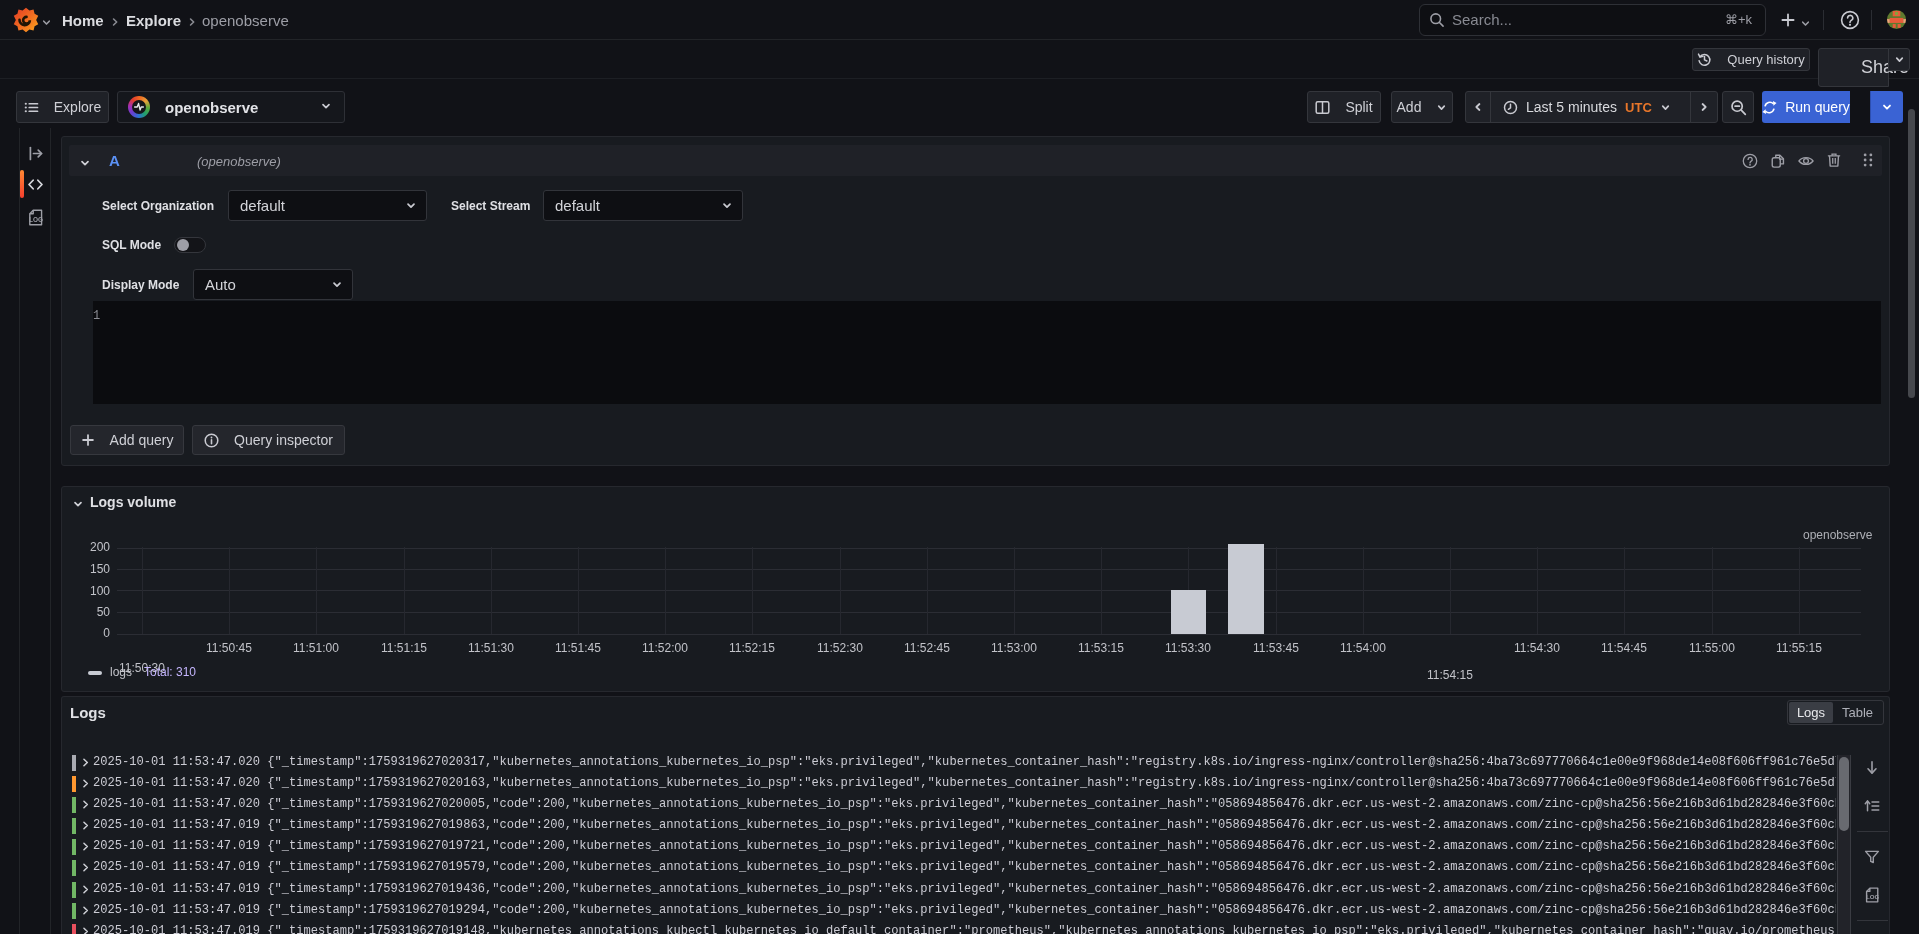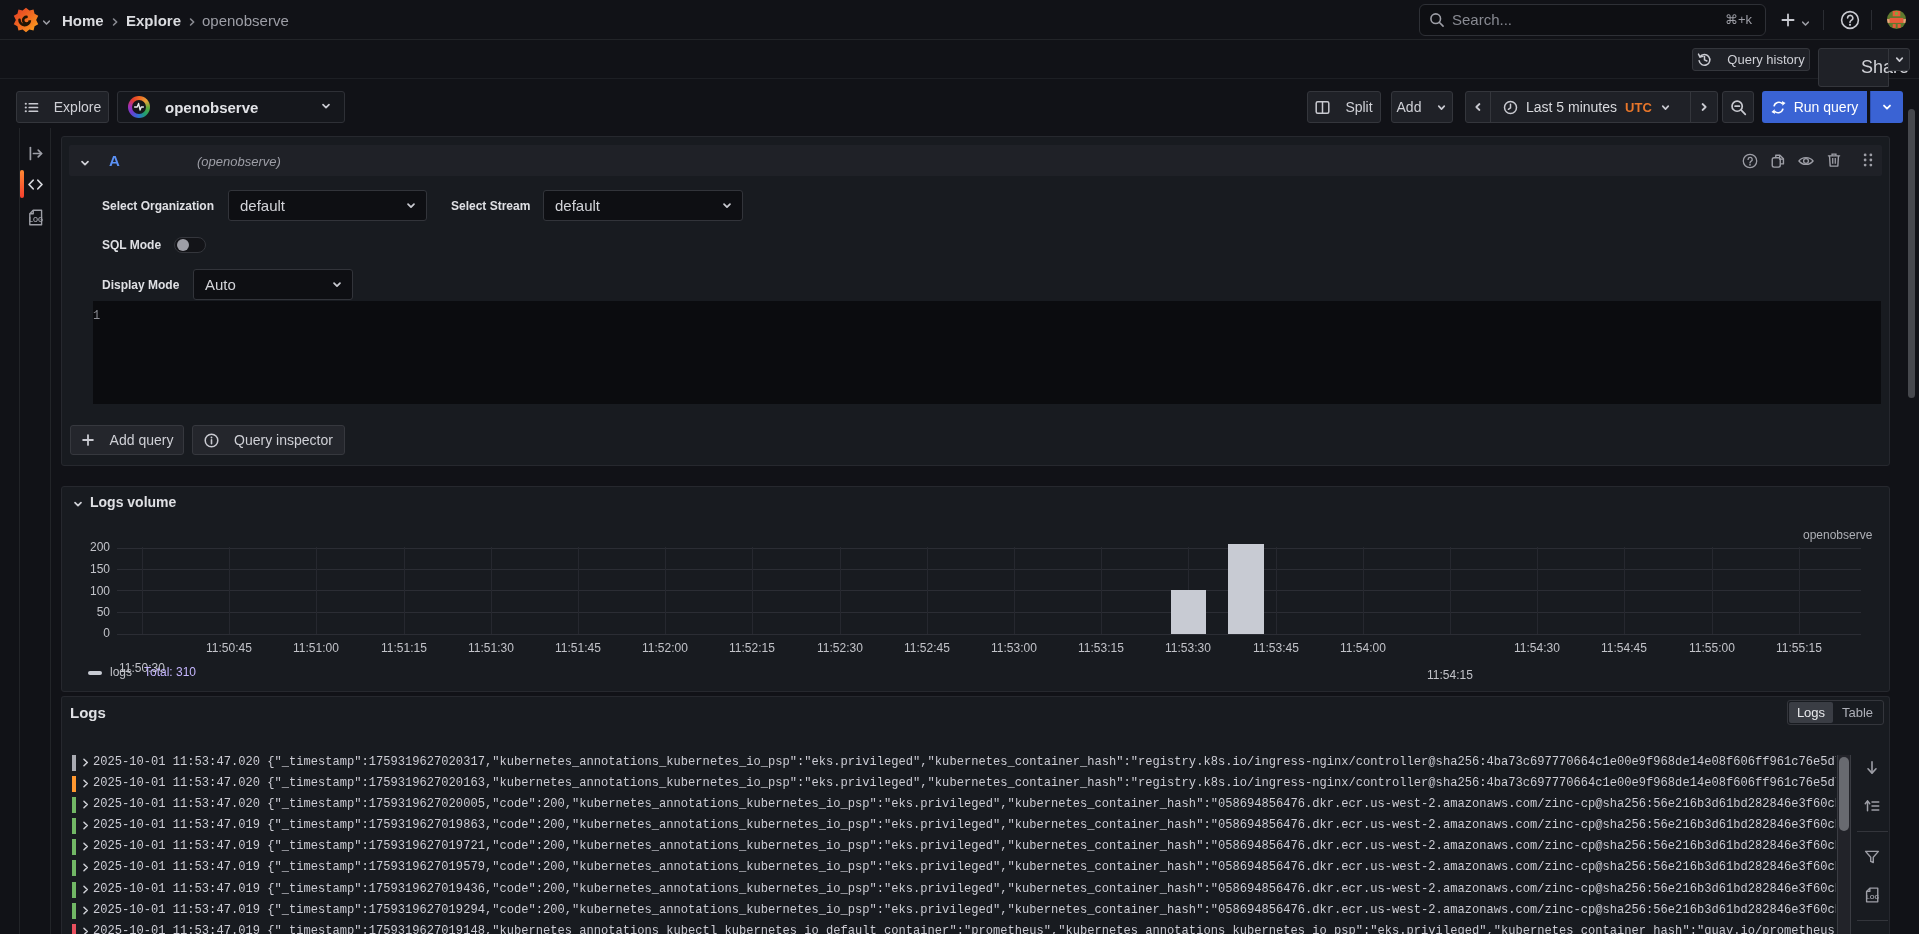--- a/index.html
+++ b/index.html
@@ -158,21 +158,21 @@
       <path d="M4.5600000000000005 3.0 L7.68 6.0 L4.5600000000000005 9.0" fill="none" stroke="#c9cad1" stroke-width="1.8" stroke-linecap="round" stroke-linejoin="round"></path>
     </svg>
   </div>
 <div class="btn" style="left:1722px;top:91px;width:32px;height:32px;">
     <svg width="17" height="17" viewBox="0 0 17 17" style="" xmlns="http://www.w3.org/2000/svg">
       <circle cx="7.14" cy="7.14" r="5.1" fill="none" stroke="#c9cad1" stroke-width="1.7"></circle>
       <line x1="5.1" y1="7.14" x2="9.350000000000001" y2="7.14" stroke="#c9cad1" stroke-width="1.7" stroke-linecap="round"></line>
       <line x1="11.22" y1="11.22" x2="15.3" y2="15.3" stroke="#c9cad1" stroke-width="1.7" stroke-linecap="round"></line>
     </svg>
   </div>
-<div class="abs" style="left:1762px;top:91px;width:105px;height:32px;background:#3a63d4;border-radius:3px 0 0 3px;display:flex;align-items:center;justify-content:center;gap:8px;color:#fff;font-size:14px;font-weight:500;">
+<div class="abs" style="left:1762px;top:91px;width:88px;height:32px;background:#3a63d4;border-radius:3px 0 0 3px;display:flex;align-items:center;justify-content:center;gap:8px;color:#fff;font-size:14px;font-weight:500;">
     <svg width="15" height="15" viewBox="0 0 15 15" style="" xmlns="http://www.w3.org/2000/svg">
       <path d="M 3.0 6.3 A 4.95 4.95 0 0 1 11.4 3.75" fill="none" stroke="#fff" stroke-width="1.6"></path>
       <path d="M 10.95 1.05 L 11.4 5.7 L 14.549999999999999 3.0 Z" fill="#fff"></path>
       <path d="M 12.0 8.7 A 4.95 4.95 0 0 1 3.5999999999999996 11.25" fill="none" stroke="#fff" stroke-width="1.6"></path>
       <path d="M 4.050000000000001 13.950000000000001 L 3.5999999999999996 9.3 L 0.44999999999999996 12.0 Z" fill="#fff"></path>
     </svg>
     <span>Run query</span>
   </div>
 <div class="abs" style="left:1870px;top:91px;width:33px;height:32px;background:#3a63d4;border-radius:0 3px 3px 0;border-left:1px solid #2d4fb0;display:flex;align-items:center;justify-content:center;">
     <svg width="12" height="12" viewBox="0 0 12 12" style="" xmlns="http://www.w3.org/2000/svg">

